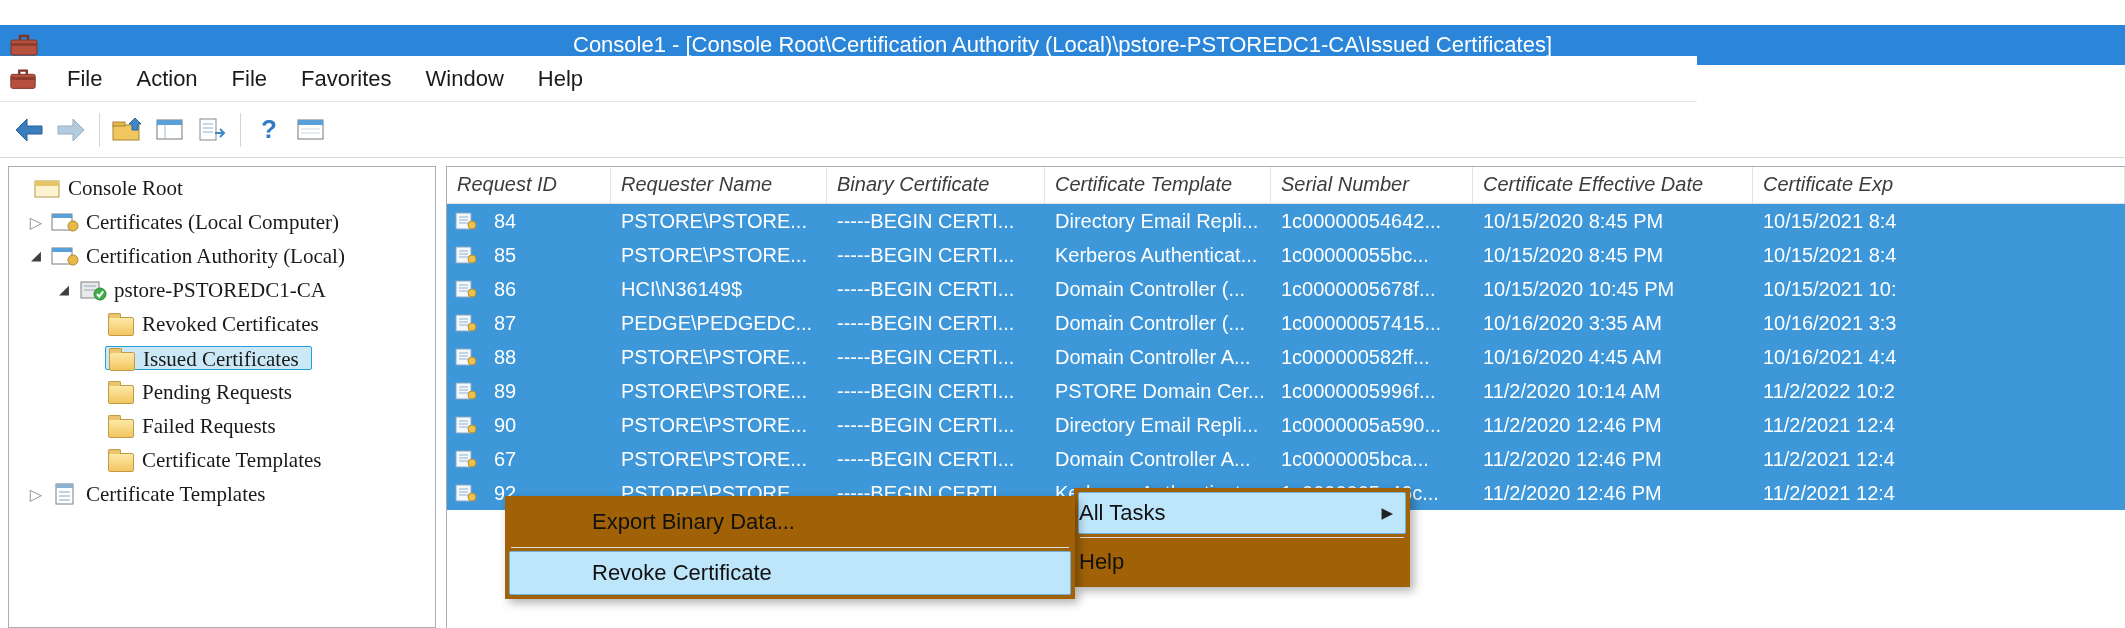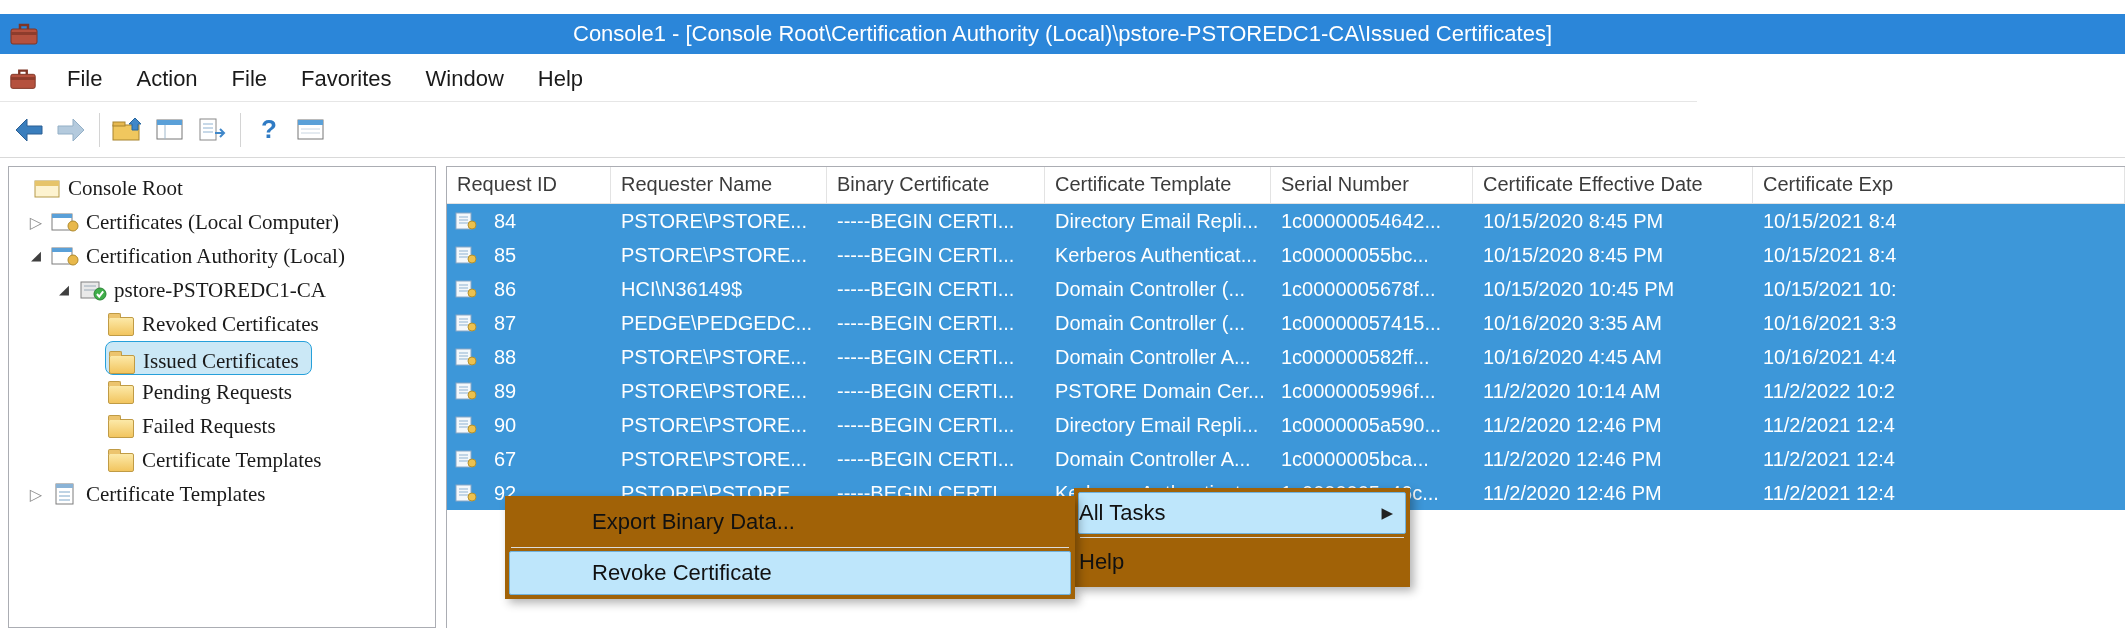--- a/index.html
+++ b/index.html
@@ -1,20 +1,20 @@
 <!DOCTYPE html>
 <html><head>
 <meta charset="utf-8">
 <style>
   html,body{margin:0;padding:0;background:#fff;}
   body{font-family:"Liberation Sans",sans-serif;}
   .screen{position:relative;width:2125px;height:628px;background:#ffffff;overflow:hidden;}
 
   
-  .titlebar{position:absolute;left:0;top:14px;width:2125px;height:40px;background:#2b86d9;}
+  .titlebar{position:absolute;left:0;top:25px;width:2125px;height:40px;background:#2b86d9;}
   .title-icon{position:absolute;left:8px;top:4px;width:32px;height:32px;}
   .title-text{position:absolute;left:0;top:0;width:100%;height:40px;line-height:40px;text-align:center;color:#ffffff;font-size:22px;white-space:nowrap;}
 
   
   .menubar{position:absolute;left:0;top:56px;width:1697px;height:46px;background:#ffffff;border-bottom:1px solid #e6e6e6;display:flex;align-items:center;box-sizing:border-box;}
   .menubar-icon{width:30px;height:30px;margin:0 12px 0 8px;flex:none;}
   .menu-label{padding:0 17px;font-size:22px;color:#1a1a1a;height:100%;display:flex;align-items:center;}
 
   
   .toolbar{position:absolute;left:0;top:102px;width:2125px;height:56px;background:#ffffff;border-bottom:1px solid #d9d9d9;display:flex;align-items:center;box-sizing:border-box;padding-left:8px;}
@@ -26,30 +26,30 @@
   .tree-pane{position:absolute;left:8px;top:166px;width:428px;height:462px;border:1px solid #abadb3;background:#fff;box-sizing:border-box;overflow:hidden;padding-top:4px;}
   .titem{height:34px;display:flex;align-items:center;font-size:21px;color:#1a1a1a;white-space:nowrap;font-family:Liberation Serif, serif;}
   .exp{width:26px;text-align:center;flex:none;}
   .exp.collapsed{color:#8c8c8c;font-size:16px;}
   .exp.expanded{color:#3f3f3f;font-size:13px;}
   .ticon{width:32px;height:24px;flex:none;display:flex;align-items:center;justify-content:center;margin-right:5px;}
   .pad0{padding-left:22px;}
   .pad1{padding-left:14px;}
   .pad2{padding-left:42px;}
   .pad3{padding-left:96px;}
-  .tsel{display:flex;align-items:flex-end;background:#cbe8f6;border:1px solid #26a0da;border-radius:8px;height:34px;padding-right:12px;box-sizing:border-box;}
+  .tsel{display:flex;align-items:flex-start;background:#cbe8f6;border:1px solid #26a0da;border-radius:2px;height:24px;padding-right:12px;box-sizing:border-box;}
 
   
   .icon-folder{width:26px;height:19px;position:relative;background:linear-gradient(#fce9a8,#f2c55f);border:1px solid #c09b45;border-radius:2px;margin-top:4px;box-sizing:border-box;}
   .icon-folder::before{content:"";position:absolute;left:-1px;top:-5px;width:11px;height:4px;background:#ecc46e;border:1px solid #c09b45;border-bottom:none;border-radius:2px 2px 0 0;}
 
   
   .list-pane{position:absolute;left:446px;top:166px;width:1679px;height:462px;border-top:1px solid #abadb3;border-left:1px solid #abadb3;background:#fff;box-sizing:border-box;overflow:hidden;}
   .lheader{display:flex;height:36px;border-bottom:1px solid #e3e3e3;background:#ffffff;}
-  .hcell{font-size:20px;color:#3c3c3c;line-height:35px;padding-left:10px;border-right:1px solid #e3e3e3;box-sizing:border-box;white-space:nowrap;overflow:hidden;flex:none;}
+  .hcell{font-size:20px;color:#3c3c3c;line-height:35px;padding-left:10px;border-right:1px solid #e3e3e3;box-sizing:border-box;white-space:nowrap;overflow:hidden;flex:none;font-style:italic;}
   .c0{width:164px;}.c1{width:216px;}.c2{width:218px;}.c3{width:226px;}.c4{width:202px;}.c5{width:280px;}
   .c6{width:372px;flex:1;}
   .lrow{display:flex;height:34px;background:#3d97d9;color:#ffffff;font-size:20px;line-height:34px;}
   .lcell{padding-left:10px;box-sizing:border-box;white-space:nowrap;overflow:hidden;flex:none;}
   .idcell{display:flex;align-items:center;gap:17px;padding-left:8px;}
   .certicon{flex:none;display:inline-flex;}
 
   
   .menu{position:absolute;background:#a16207;border:1px solid #a16207;box-shadow:4px 4px 9px rgba(0,0,0,0.3);padding:3px;box-sizing:border-box;}
   .context-menu{left:1074px;top:488px;width:336px;}

